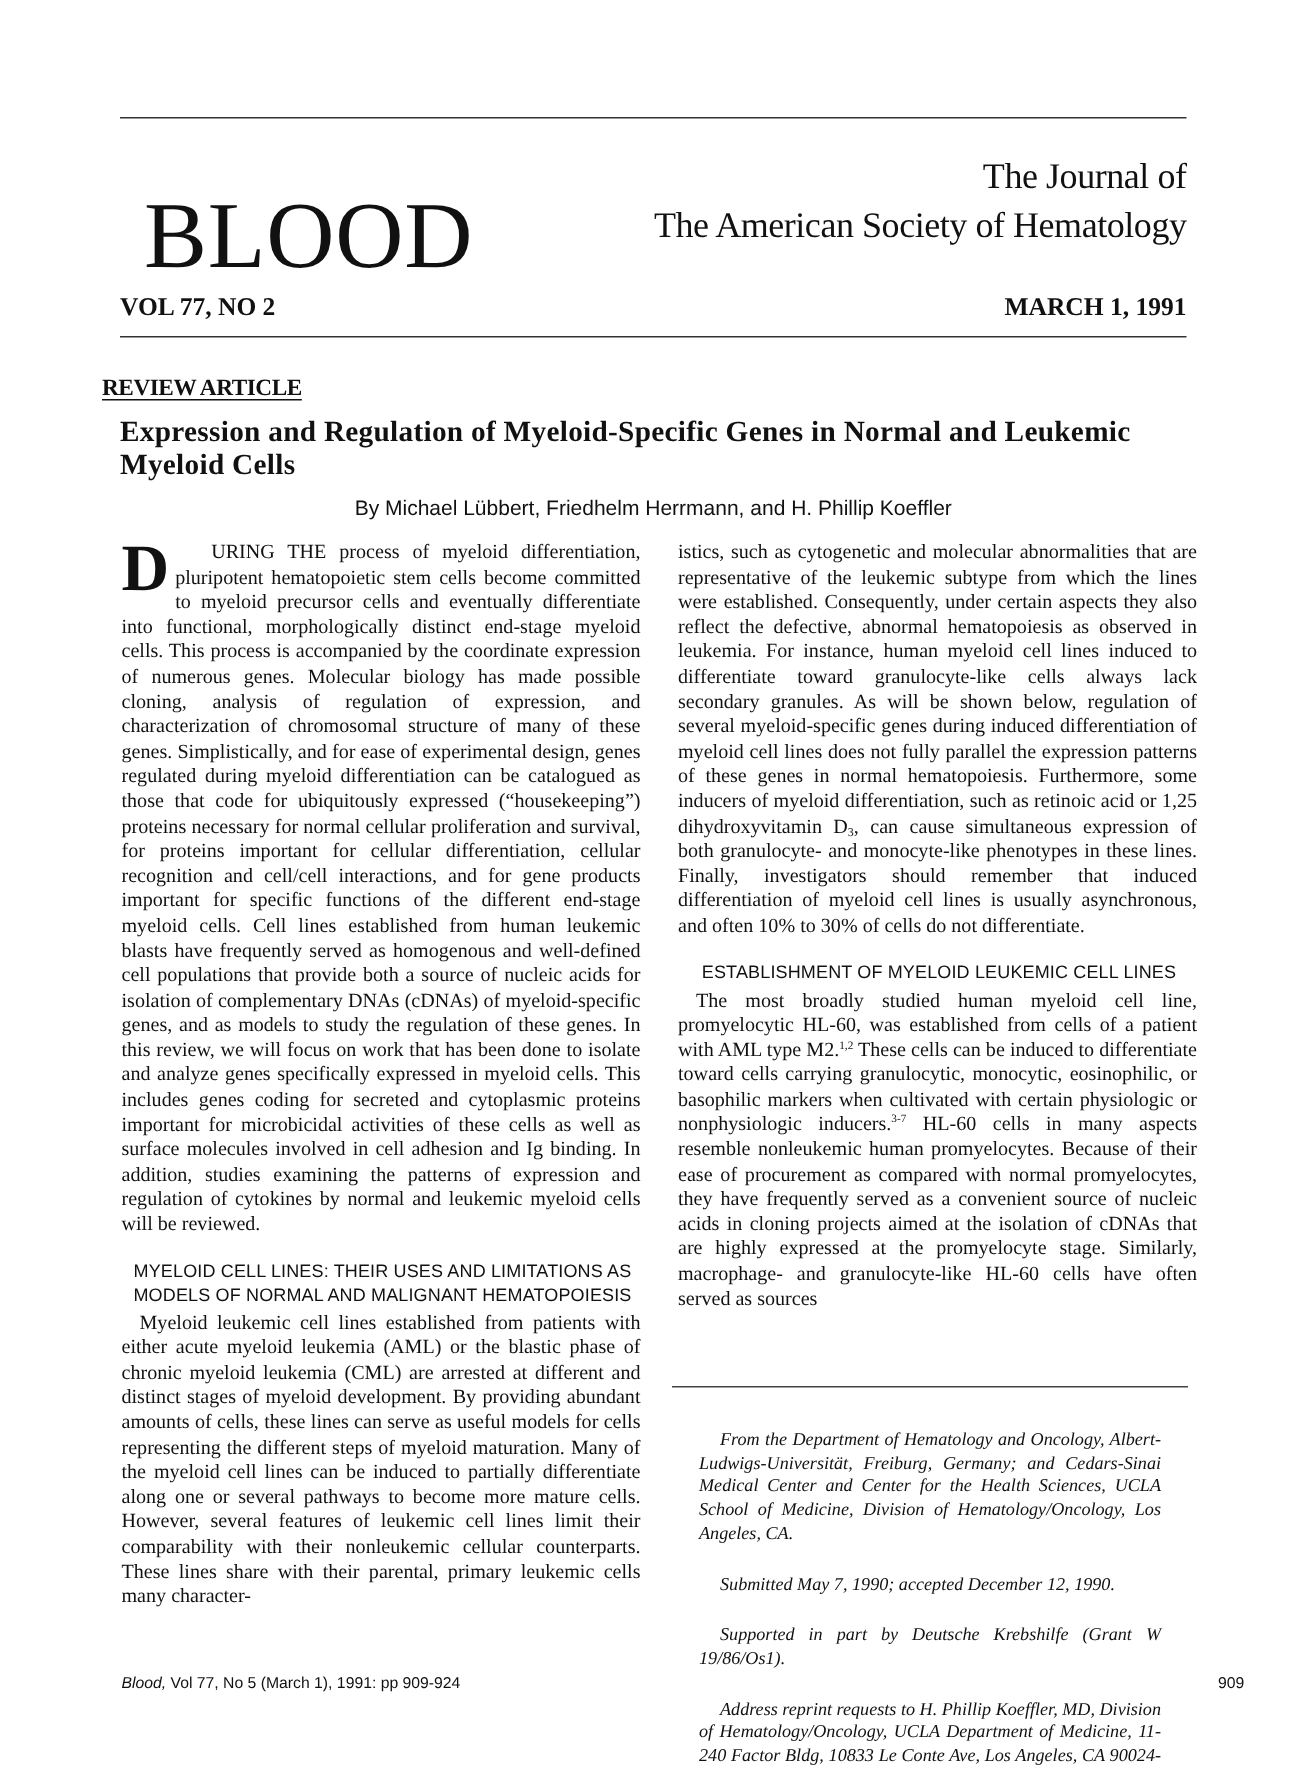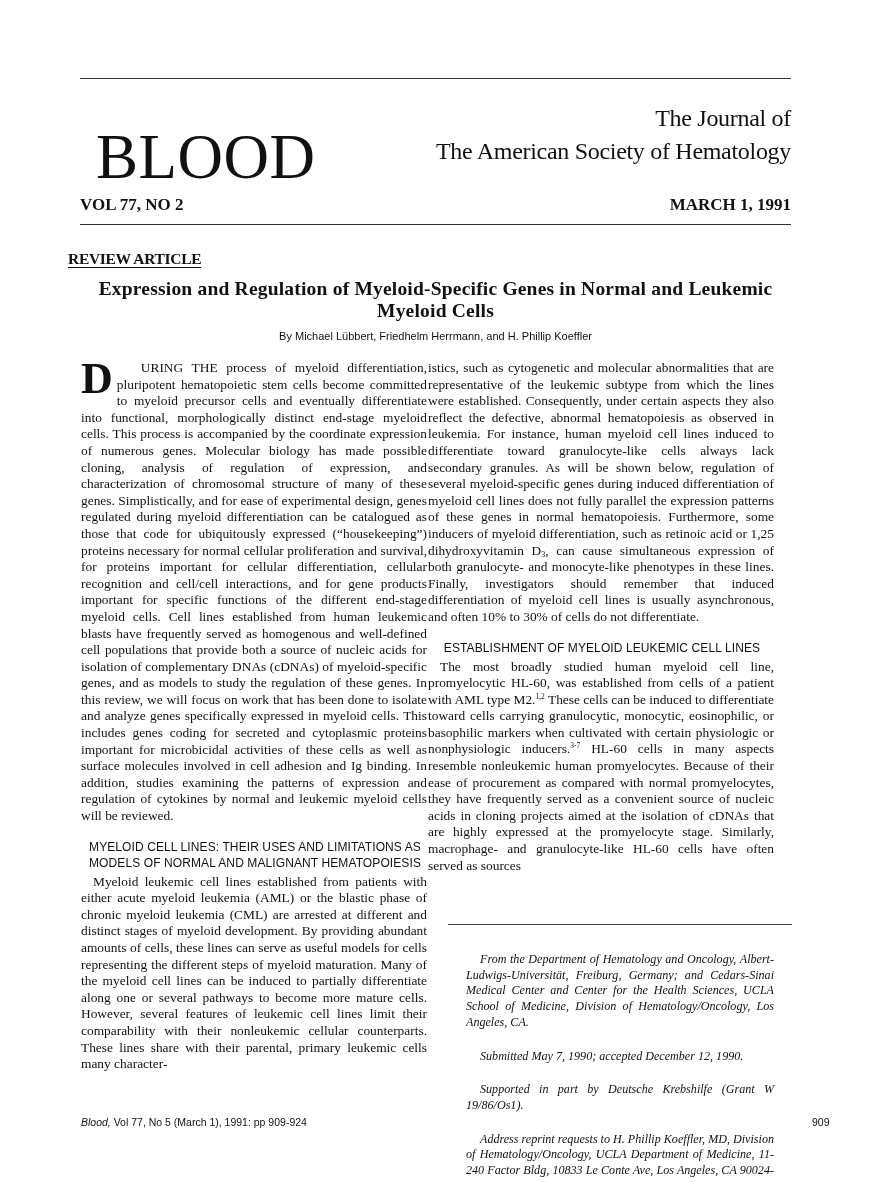--- a/index.html
+++ b/index.html
@@ -24,34 +24,34 @@
     }
     #issue-date {
       position: absolute; right: 81px; top: 196px; font-weight: bold; font-size: 17px; line-height: 1;
     }
 
     #article-type {
       position: absolute; left: 68px; top: 250px; font-weight: bold; font-size: 15.5px;
       text-decoration: underline; text-underline-offset: 3px; letter-spacing: -0.3px;
     }
     #article-title {
-      position: absolute; left: 80px; width: 711px; top: 278px; margin: 0; text-align: center;
+      position: absolute; left: 80px; width: 711px; top: 278px; margin: 0; text-align: left;
       font-weight: bold; font-size: 19.5px; line-height: 22px; letter-spacing: 0.2px;
     }
     #byline {
       position: absolute; left: 80px; width: 711px; top: 331px; text-align: center;
-      font-family: "Liberation Sans", "DejaVu Sans", sans-serif; font-size: 11px; line-height: 1;
+      font-family: "Liberation Sans", "DejaVu Sans", sans-serif; font-size: 14px; line-height: 1;
     }
 
     .column {
       position: absolute; top: 360px; width: 346px;
       font-size: 13.4px; line-height: 16.6px; text-align: justify;
     }
     #col-left { left: 81px; }
-    #col-right { left: 428px; }
+    #col-right { left: 452px; }
     .column p { margin: 0; }
     .indent { text-indent: 12px; }
 
     .dropcap {
       float: left; font-weight: bold; font-size: 44px; line-height: 32px;
       margin: 3px 4px 0 0; font-family: "Liberation Serif", serif;
     }
     .smallcaps-lead { text-transform: uppercase; margin-left: 24px; }
 
     .section-heading {

